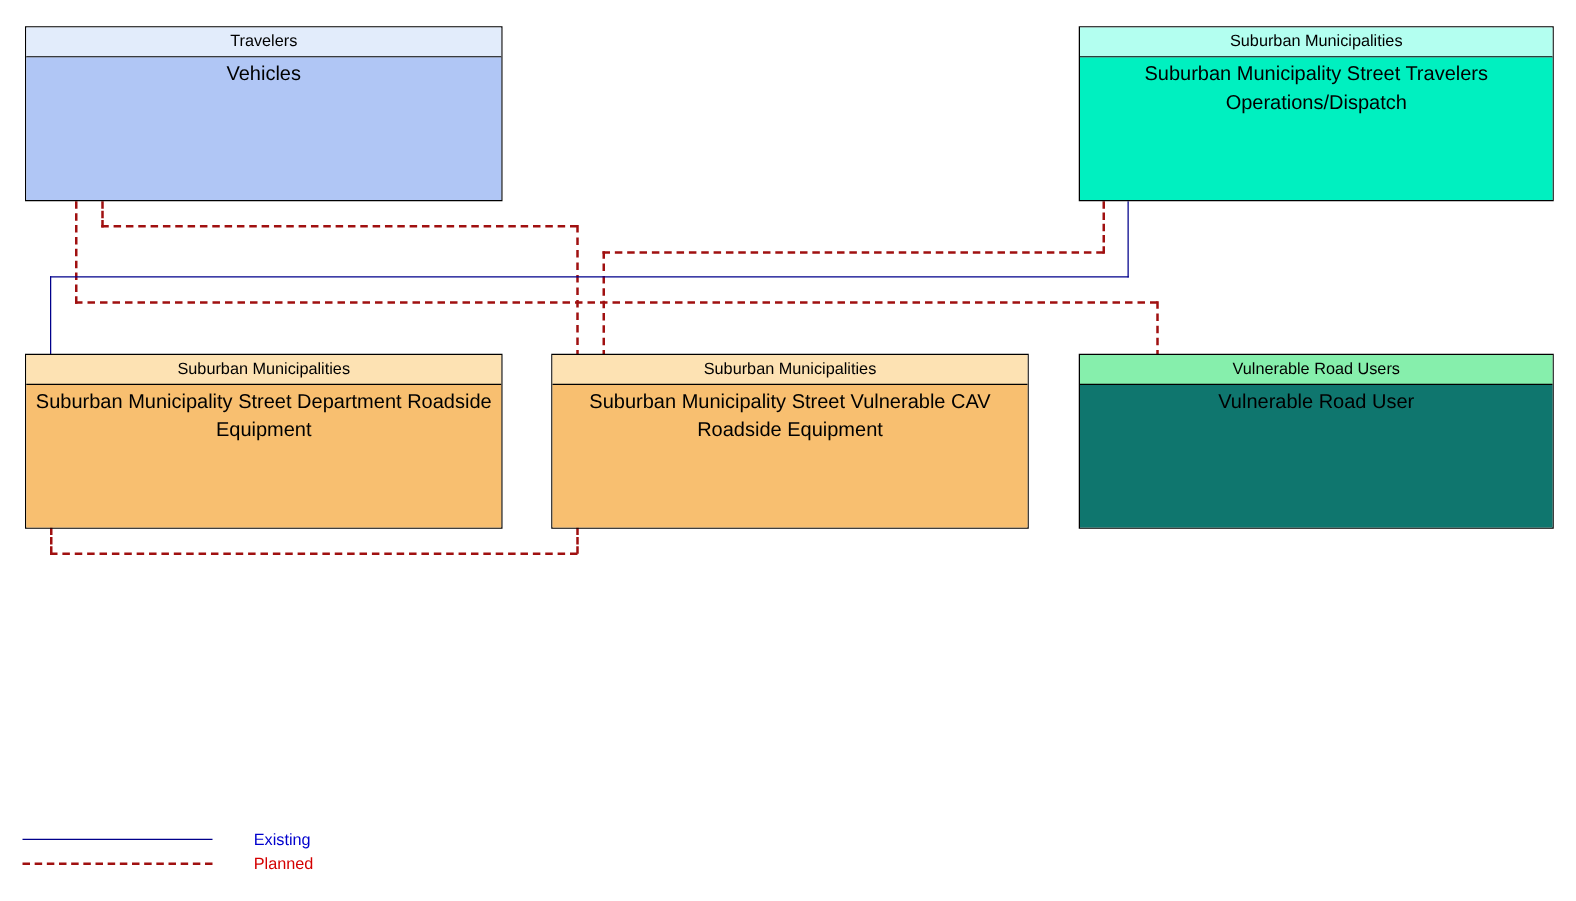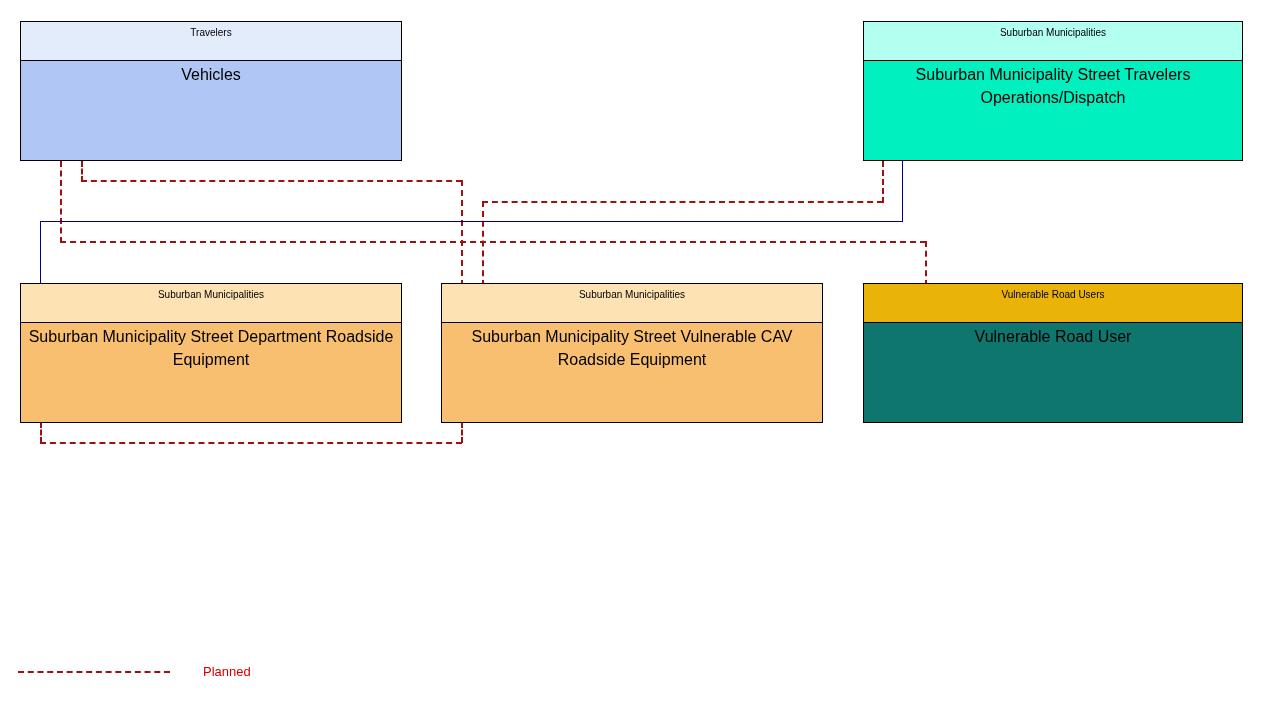--- a/index.html
+++ b/index.html
@@ -23,23 +23,23 @@
     box-sizing: border-box;
     border: 1px solid #000000;
     display: flex;
     flex-direction: column;
     z-index: 5;
   }
   .node-header {
     box-sizing: border-box;
     border-bottom: 1px solid #000000;
     text-align: center;
-    font-size: 10px;
+    font-size: 13px;
     line-height: 20px;
-    padding: 1px 2px 17px 2px;
+    padding: 1px 2px 2px 2px;
     color: #000000;
     white-space: nowrap;
     overflow: hidden;
   }
   .node-body {
     flex: 1 1 auto;
     text-align: center;
     font-size: 16px;
     line-height: 23px;
     padding: 2px 4px 0 4px;
@@ -49,21 +49,21 @@
   
   .pal-traveler .node-header { background: #e2ecfb; }
   .pal-traveler .node-body   { background: #b0c6f5; }
 
   .pal-center .node-header { background: #b3fff0; }
   .pal-center .node-body   { background: #00f0c0; }
 
   .pal-field .node-header { background: #fde2b3; }
   .pal-field .node-body   { background: #f8bf70; }
 
-  .pal-vru .node-header { background: #eab308; }
+  .pal-vru .node-header { background: #86efac; }
   .pal-vru .node-body   { background: #0f766e; }
 
   
   .conn {
     position: absolute;
     z-index: 2;
   }
   .h-existing {
     height: 0;
     border-top: 1px solid #00008b;
@@ -164,18 +164,22 @@
     <div class="node-body">Suburban Municipality Street Vulnerable CAV Roadside Equipment</div>
   </div>
 
   <div class="node pal-vru" style="left:863px; top:283px; width:380px; height:140px;">
     <div class="node-header">Vulnerable Road Users</div>
     <div class="node-body">Vulnerable Road User</div>
   </div>
 
   <div id="legend">
     <div class="legend-row">
+      <div class="legend-swatch existing"></div>
+      <div class="legend-label existing">Existing</div>
+    </div>
+    <div class="legend-row">
       <div class="legend-swatch planned"></div>
       <div class="legend-label planned">Planned</div>
     </div>
   </div>
 
 </div>
 
 </body></html>

